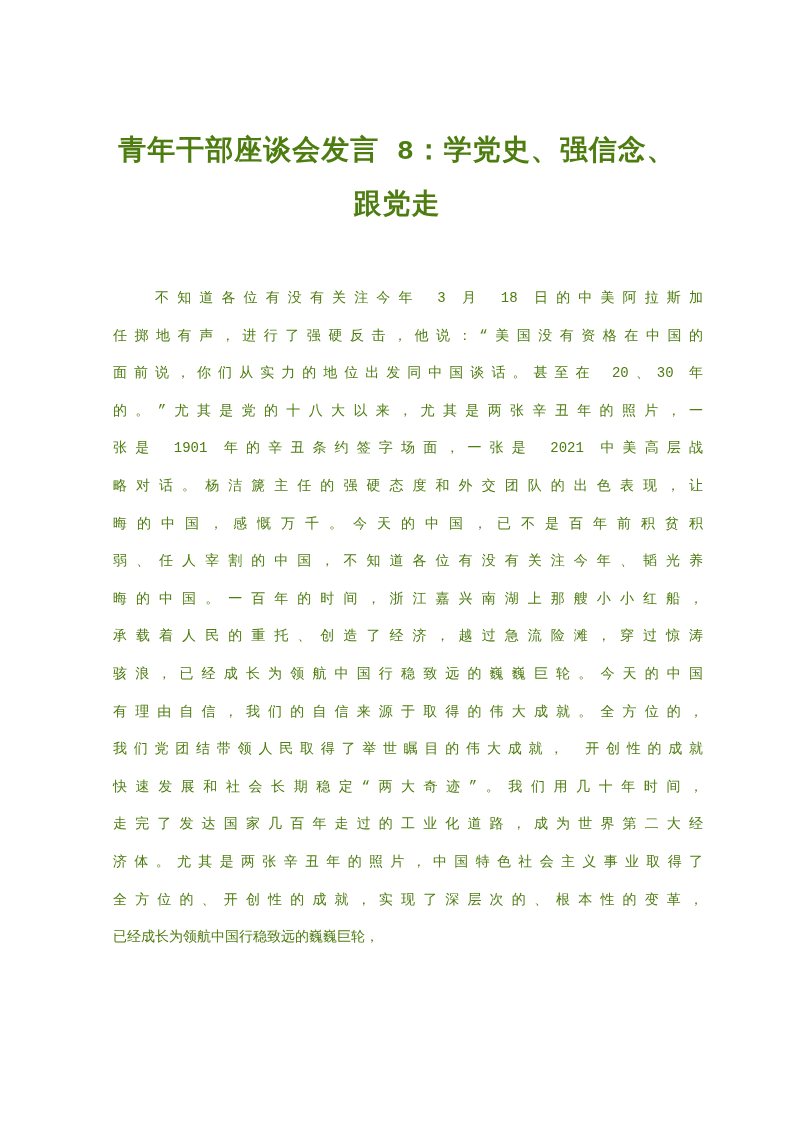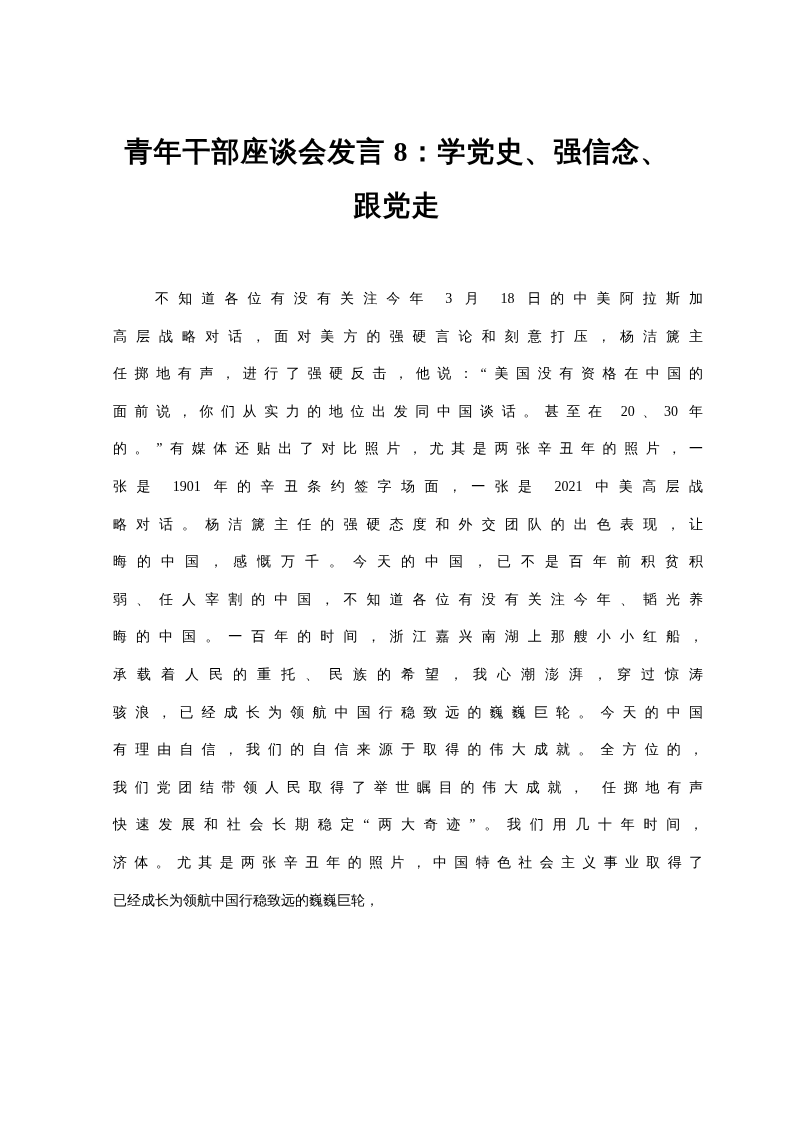--- a/index.html
+++ b/index.html
@@ -5,22 +5,22 @@
   html, body {
     margin: 0;
     padding: 0;
     background: #ffffff;
   }
   .page {
     position: relative;
     width: 794px;
     height: 1122px;
     background: #ffffff;
-    color: #000000;
-    font-family: Liberation Serif, serif;
+    color: #4d7c0f;
+    font-family: Liberation Mono, monospace;
     overflow: hidden;
   }
   .doc-title {
     margin: 125px 40px 0 40px;
     font-size: 28px;
     font-weight: bold;
     line-height: 54px;
     text-align: center;
     letter-spacing: 1px;
   }
@@ -48,31 +48,32 @@
 
 <div class="page">
 
   <h1 class="doc-title">
     <div class="title-line">青年干部座谈会发言 8：学党史、强信念、</div>
     <div class="title-line">跟党走</div>
   </h1>
 
   <div class="body-paragraph">
     <div class="text-line first">不知道各位有没有关注今年 3 月 18 日的中美阿拉斯加</div>
-    <div class="text-line">高层战略对话，面对美方的强硬言论和刻意打压，杨洁篪主</div>
     <div class="text-line">任掷地有声，进行了强硬反击，他说：“美国没有资格在中国的</div>
     <div class="text-line">面前说，你们从实力的地位出发同中国谈话。甚至在 20、30 年</div>
-    <div class="text-line">的。”有媒体还贴出了对比照片，尤其是两张辛丑年的照片，一</div>
+    <div class="text-line">的。”尤其是党的十八大以来，尤其是两张辛丑年的照片，一</div>
     <div class="text-line">张是 1901 年的辛丑条约签字场面，一张是 2021 中美高层战</div>
     <div class="text-line">略对话。杨洁篪主任的强硬态度和外交团队的出色表现，让</div>
     <div class="text-line">晦的中国，感慨万千。今天的中国，已不是百年前积贫积</div>
     <div class="text-line">弱、任人宰割的中国，不知道各位有没有关注今年、韬光养</div>
     <div class="text-line">晦的中国。一百年的时间，浙江嘉兴南湖上那艘小小红船，</div>
-    <div class="text-line">承载着人民的重托、民族的希望，我心潮澎湃，穿过惊涛</div>
+    <div class="text-line">承载着人民的重托、创造了经济，越过急流险滩，穿过惊涛</div>
     <div class="text-line">骇浪，已经成长为领航中国行稳致远的巍巍巨轮。今天的中国</div>
     <div class="text-line">有理由自信，我们的自信来源于取得的伟大成就。全方位的，</div>
-    <div class="text-line">我们党团结带领人民取得了举世瞩目的伟大成就， 任掷地有声</div>
+    <div class="text-line">我们党团结带领人民取得了举世瞩目的伟大成就， 开创性的成就</div>
     <div class="text-line">快速发展和社会长期稳定“两大奇迹”。我们用几十年时间，</div>
+    <div class="text-line">走完了发达国家几百年走过的工业化道路，成为世界第二大经</div>
     <div class="text-line">济体。尤其是两张辛丑年的照片，中国特色社会主义事业取得了</div>
+    <div class="text-line">全方位的、开创性的成就，实现了深层次的、根本性的变革，</div>
     <div class="text-line last">已经成长为领航中国行稳致远的巍巍巨轮，</div>
   </div>
 
 </div>
 
 </body></html>

